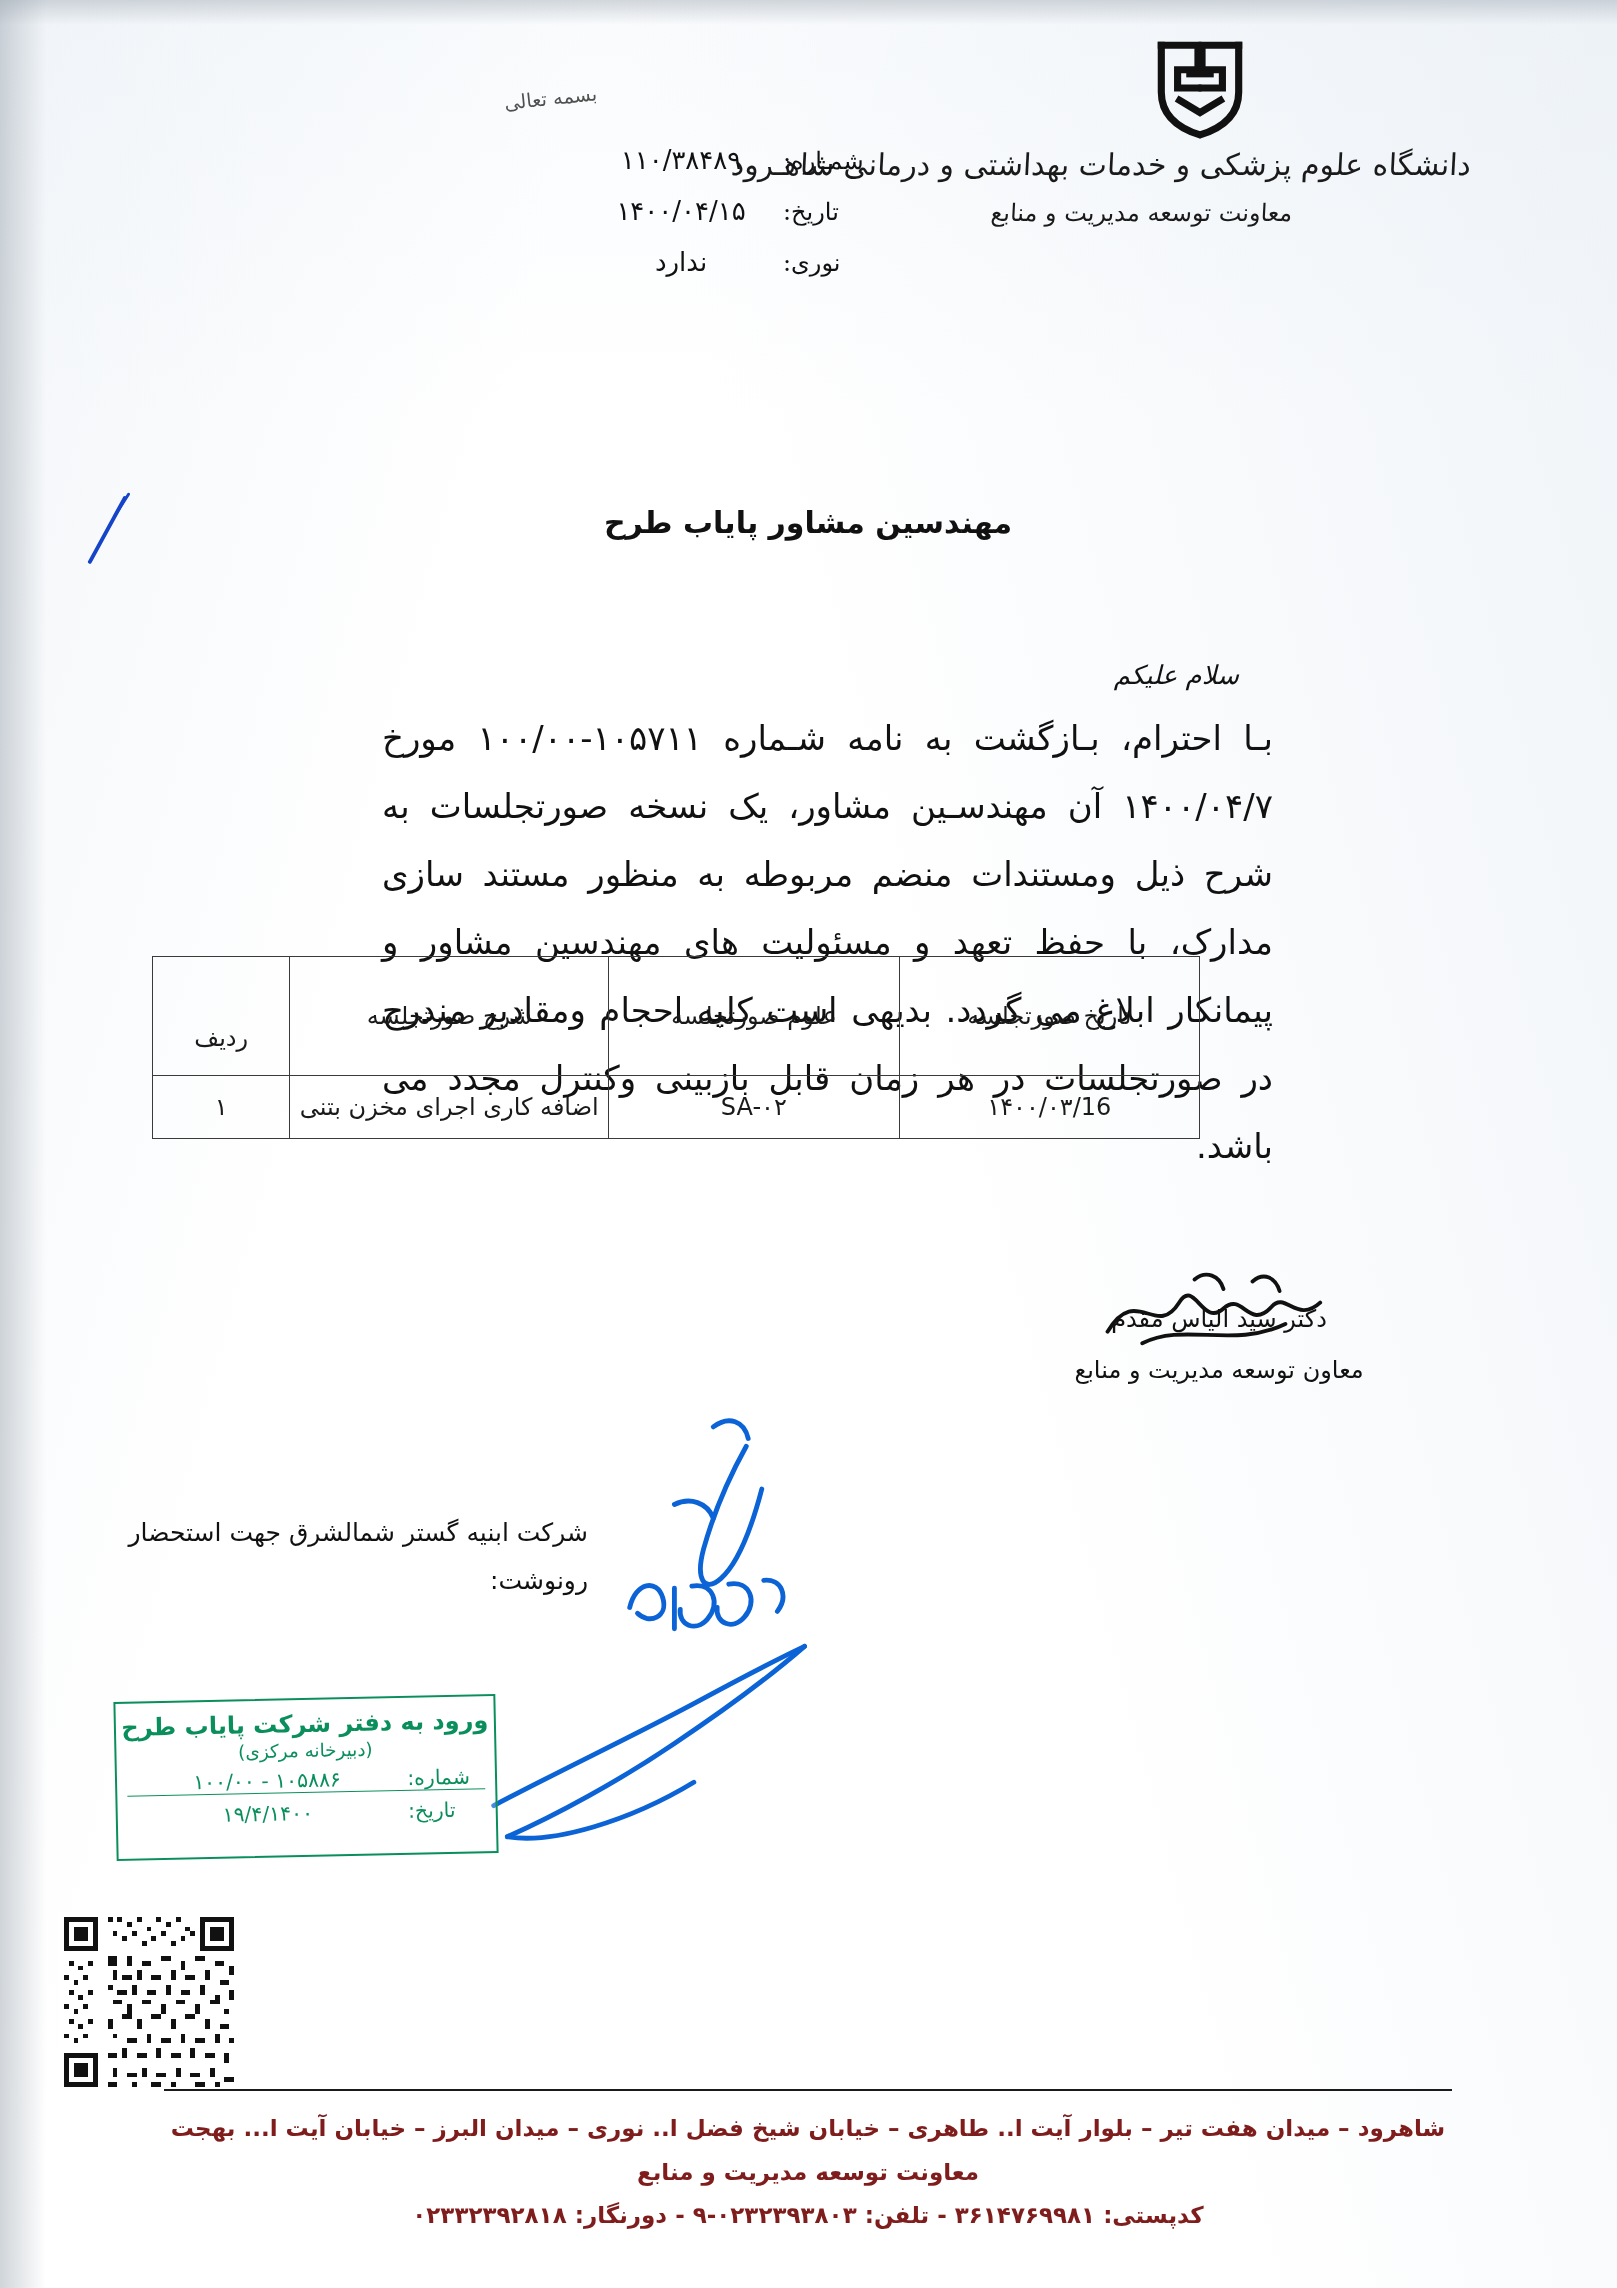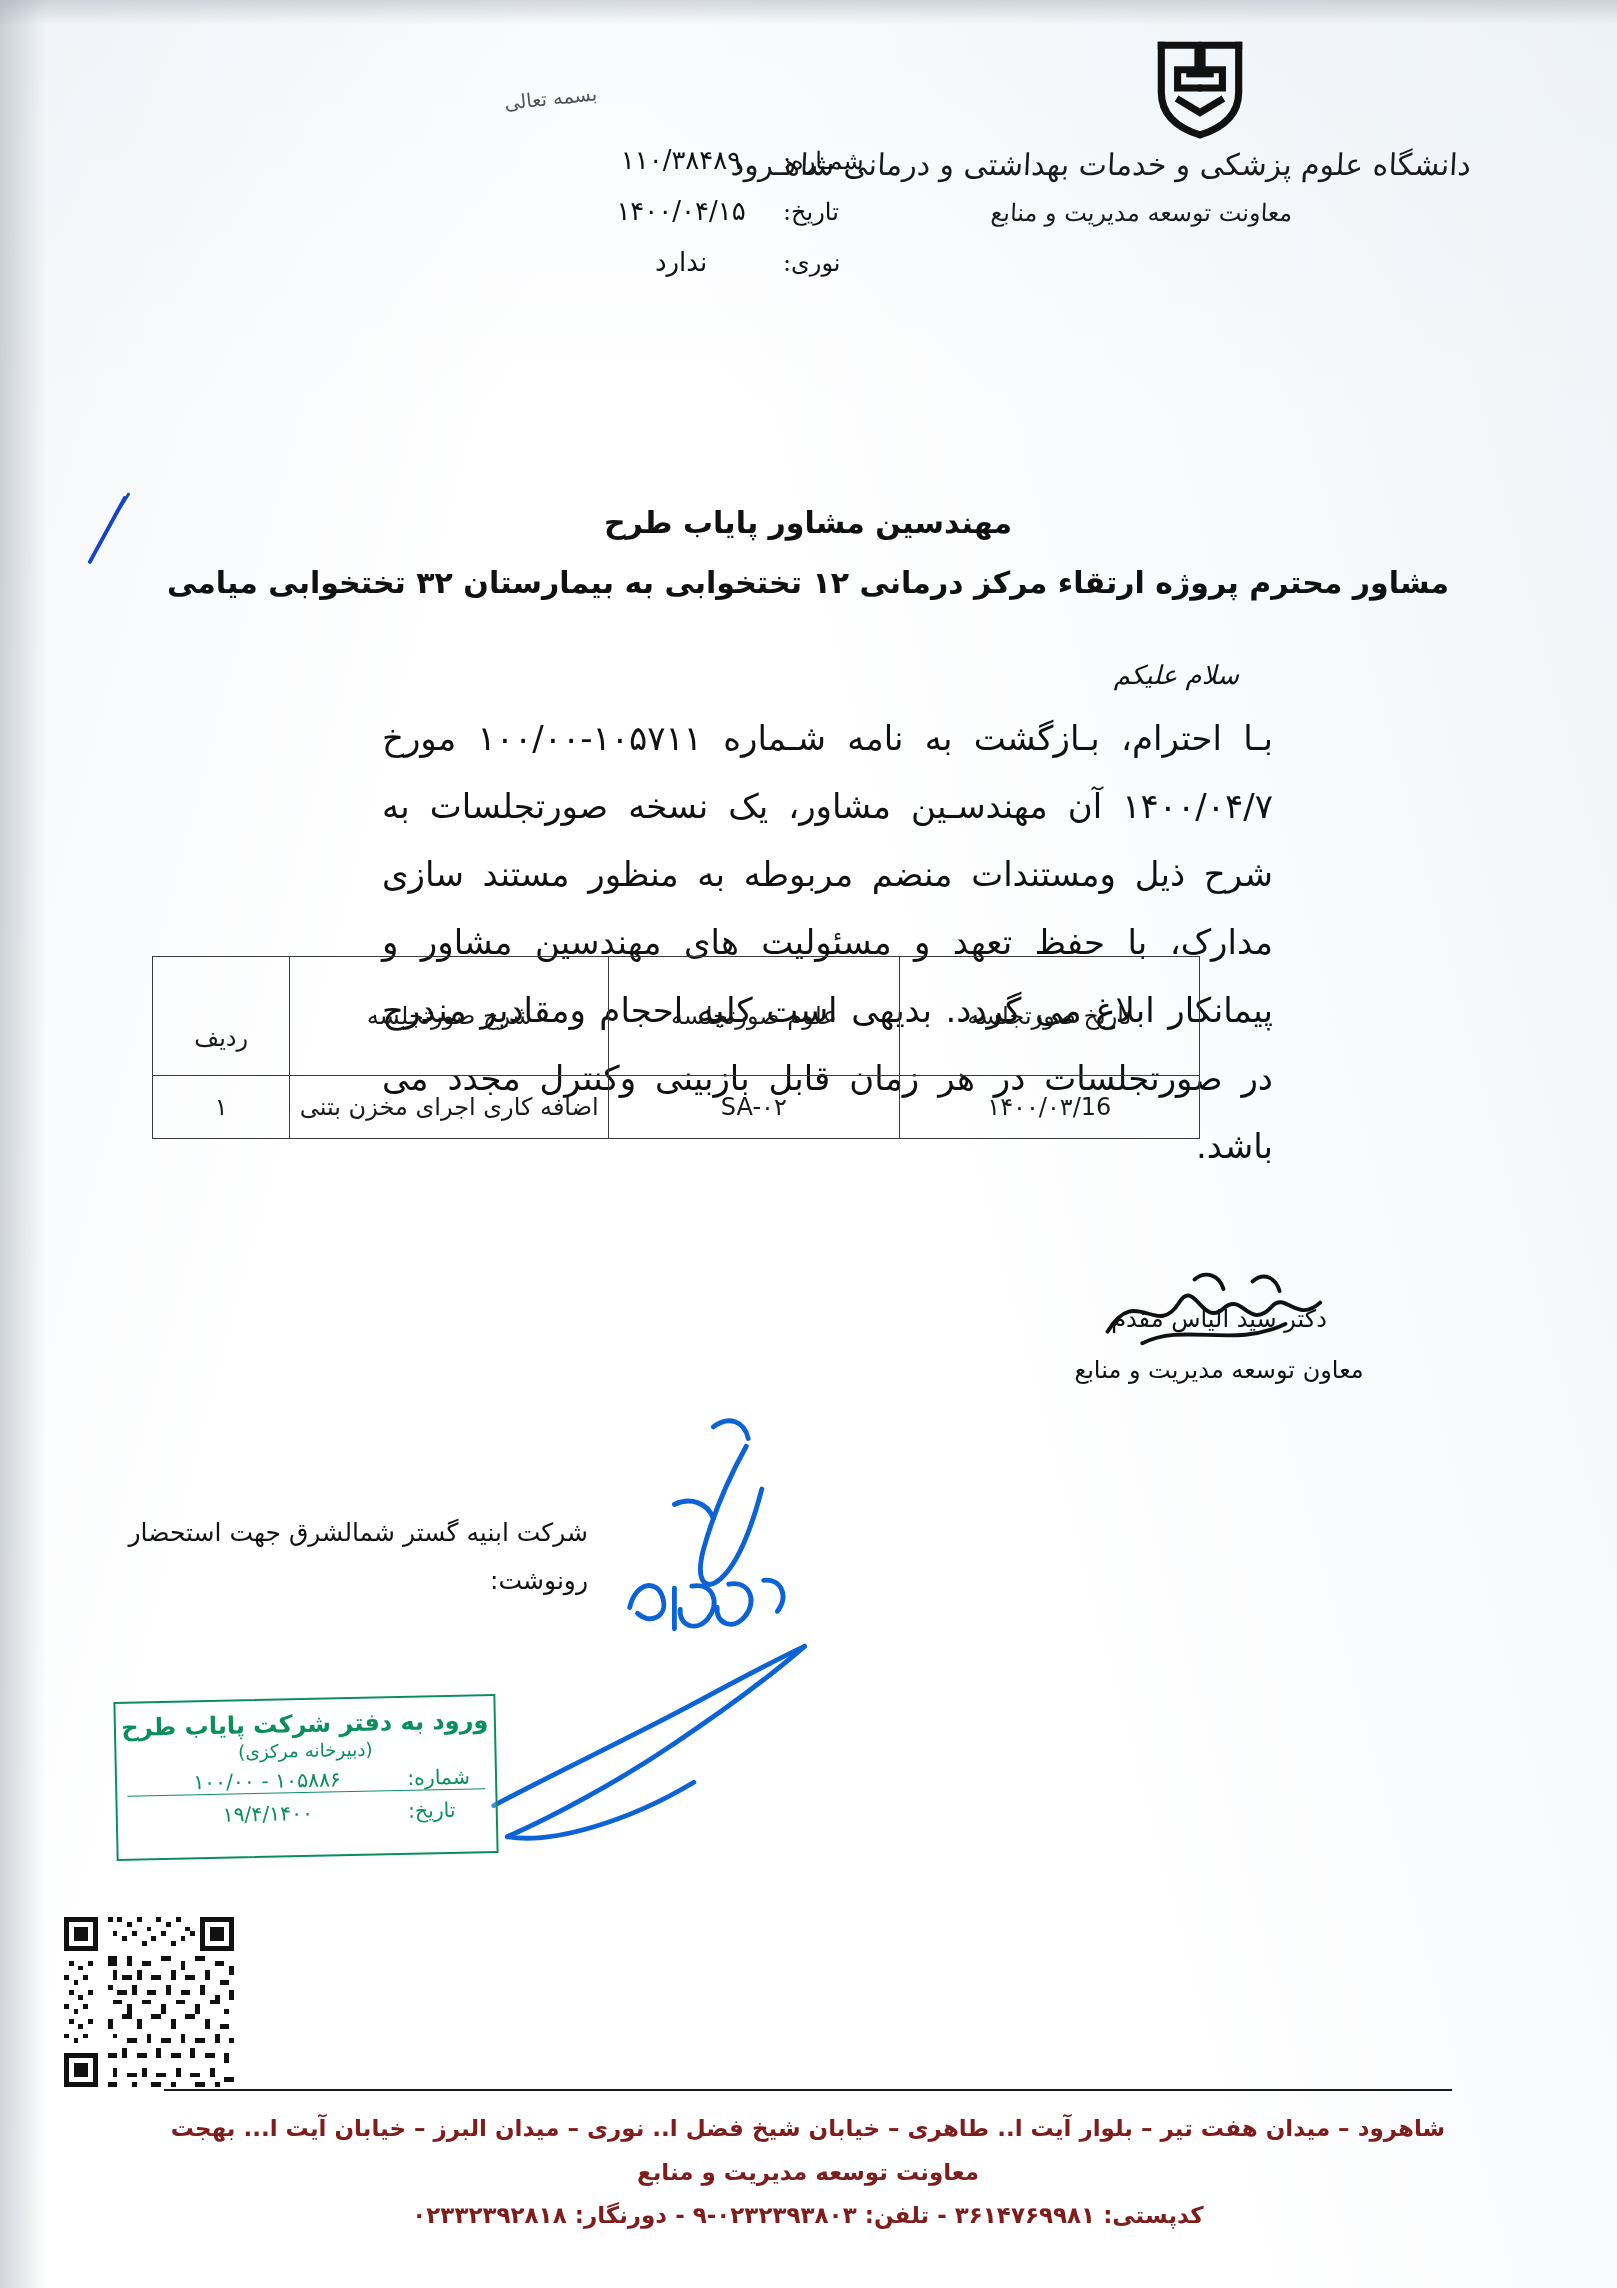--- a/index.html
+++ b/index.html
@@ -365,21 +365,20 @@
 
   <div class="tick-mark">
     <svg viewBox="0 0 60 80" width="58" height="78" aria-hidden="true">
       <path d="M4 74 L40 8" stroke="#1544c8" stroke-width="4" fill="none" stroke-linecap="round"></path>
       <path d="M30 26 L44 4" stroke="#1544c8" stroke-width="3" fill="none" stroke-linecap="round"></path>
     </svg>
   </div>
 
   <div class="addressee">
     <div class="l1">مهندسین مشاور پایاب طرح</div>
-    <div class="l2">مشاور محترم پروژه ارتقاء مرکز درمانی ۱۲ تختخوابی به بیمارستان ۳۲ تختخوابی میامی</div>
   </div>
 
   <div class="greeting">سلام علیکم</div>
   <div class="para">
     <p>بـا احترام، بـازگشت به نامه شـماره ۱۰۵۷۱۱-۱۰۰/۰۰ مورخ ۱۴۰۰/۰۴/۷ آن مهندسـین مشاور، یک نسخه صورتجلسات به شرح ذیل ومستندات منضم مربوطه به منظور مستند سازی مدارک، با حفظ تعهد و مسئولیت های مهندسین مشاور و پیمانکار ابلاغ می گردد. بدیهی است کلیه احجام ومقادیر مندرج در صورتجلسات در هر زمان قابل بازبینی وکنترل مجدد می باشد.</p>
   </div>
 
   <div class="tbl-wrap">
     <table class="meeting">
       <thead>

